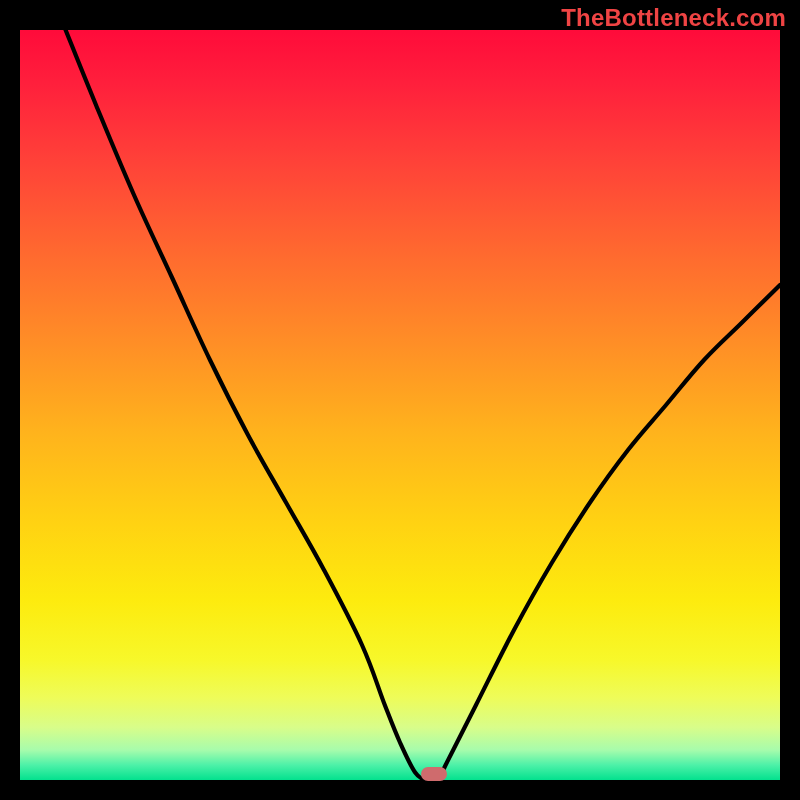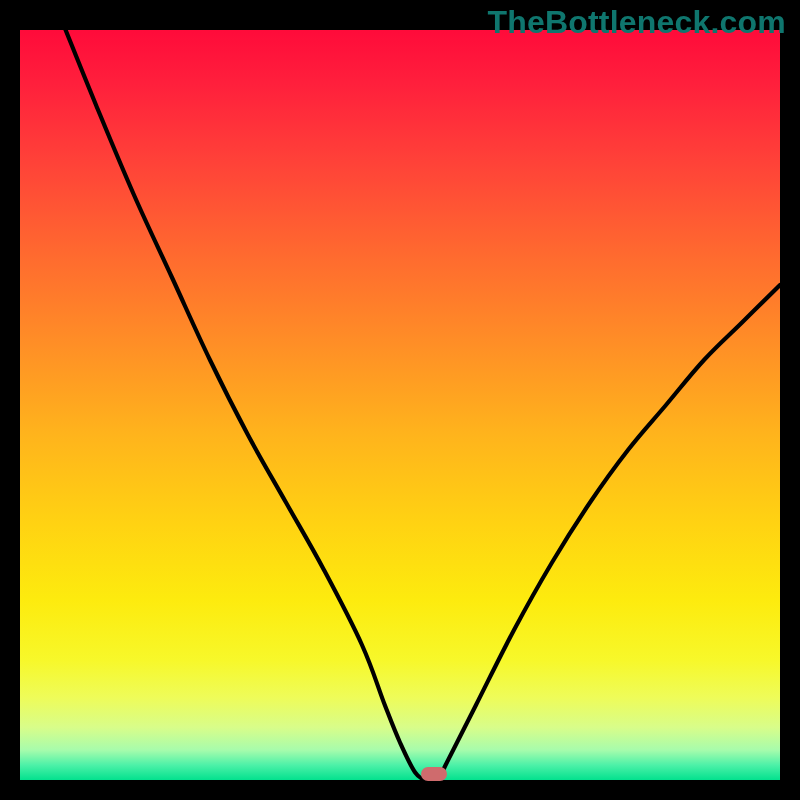--- a/index.html
+++ b/index.html
@@ -39,23 +39,23 @@
       #a7fcac 96%,
       #4df1a8 98%,
       #03e18e 100%
     );
   }
   .watermark {
     position: absolute;
     top: 4px;
     right: 14px;
     font-family: Arial, Helvetica, sans-serif;
-    font-size: 32px;
+    font-size: 24px;
     font-weight: 600;
-    color: #0f766e;
+    color: #ef4444;
     letter-spacing: 0.2px;
   }
   svg.curve {
     position: absolute;
     top: 0;
     left: 0;
   }
   .marker {
     position: absolute;
     width: 26px;

